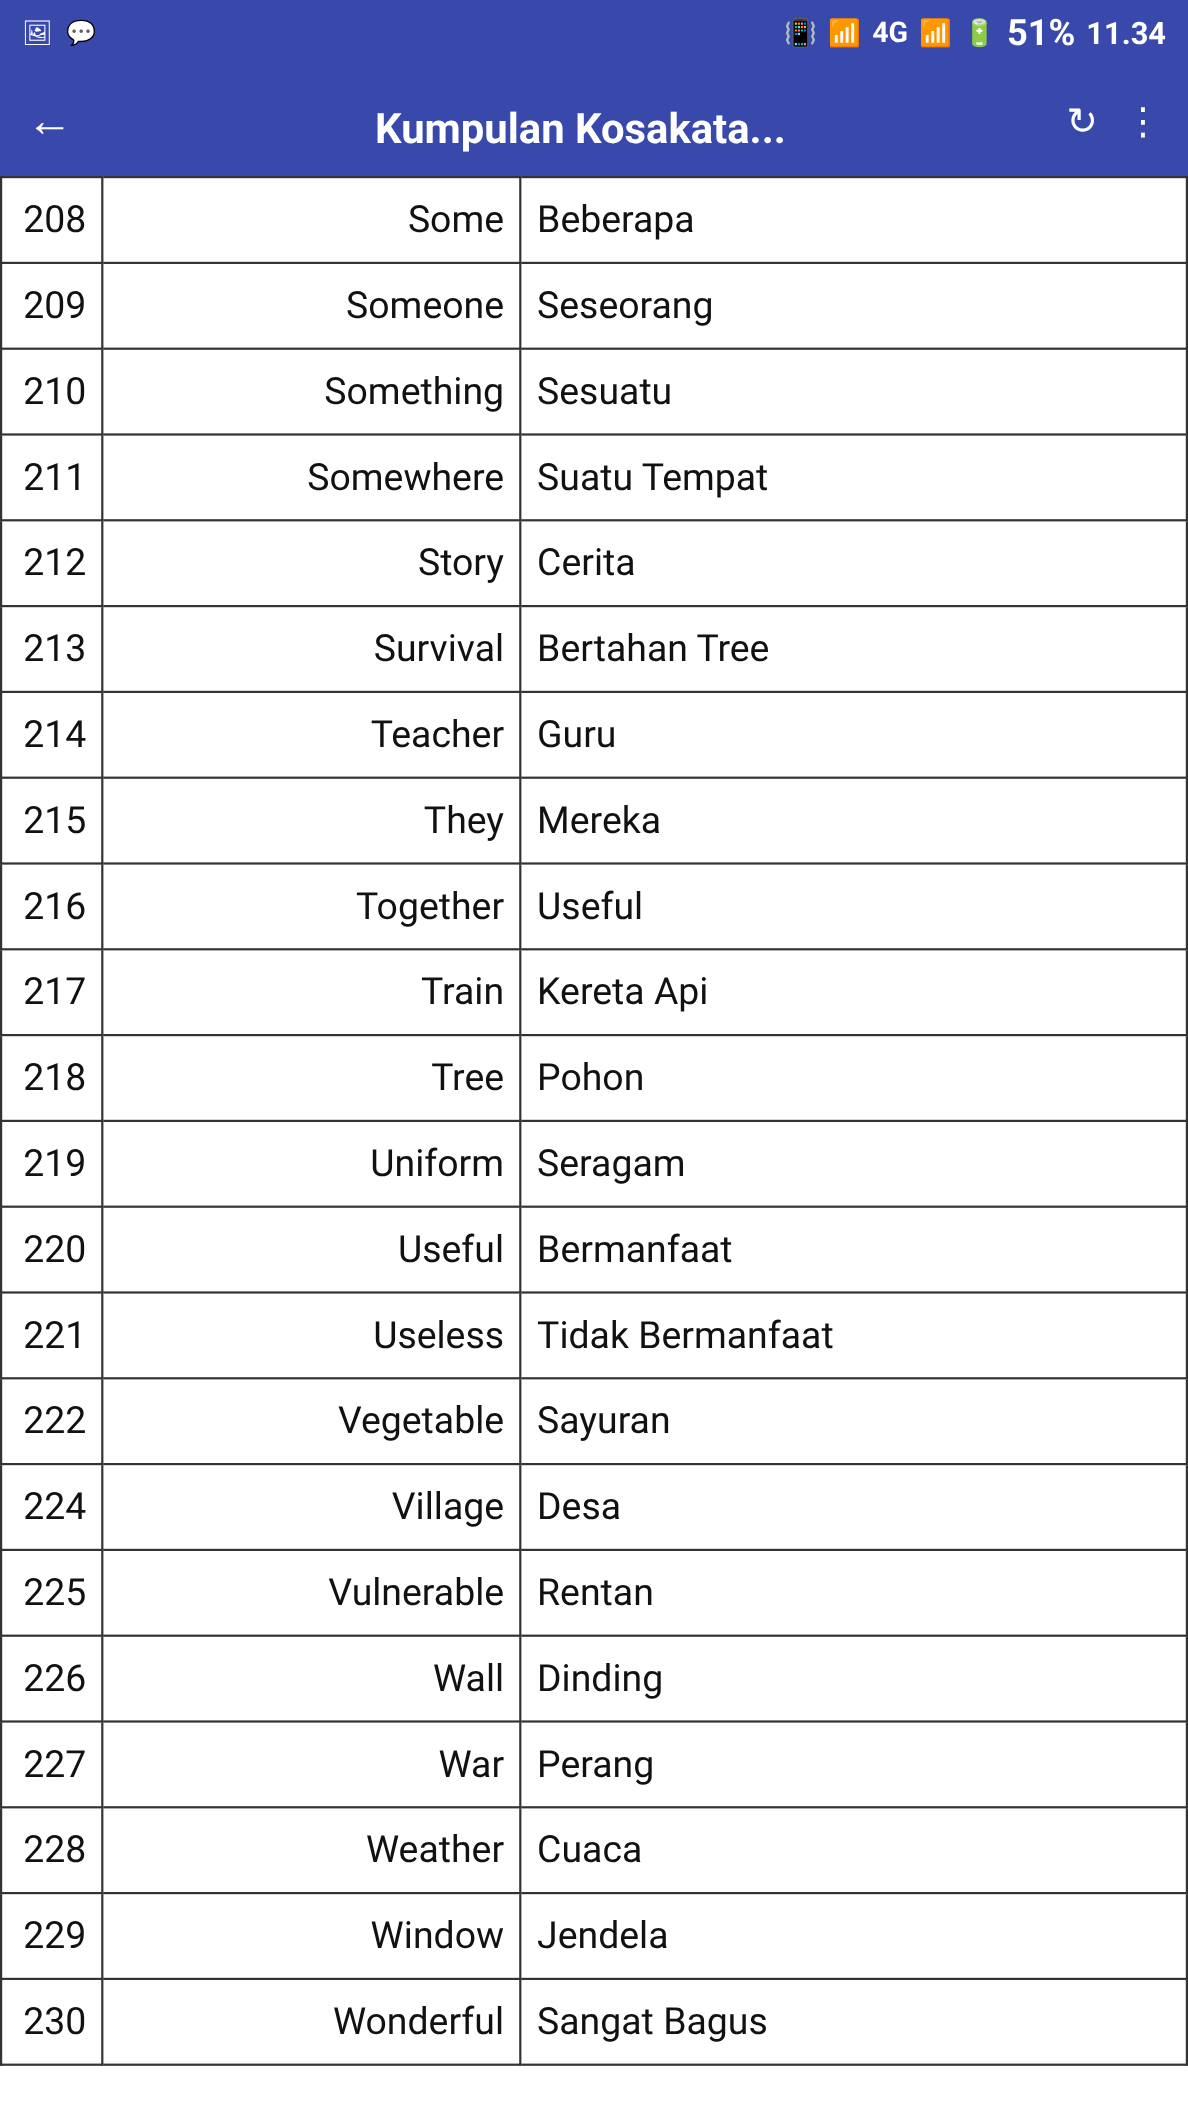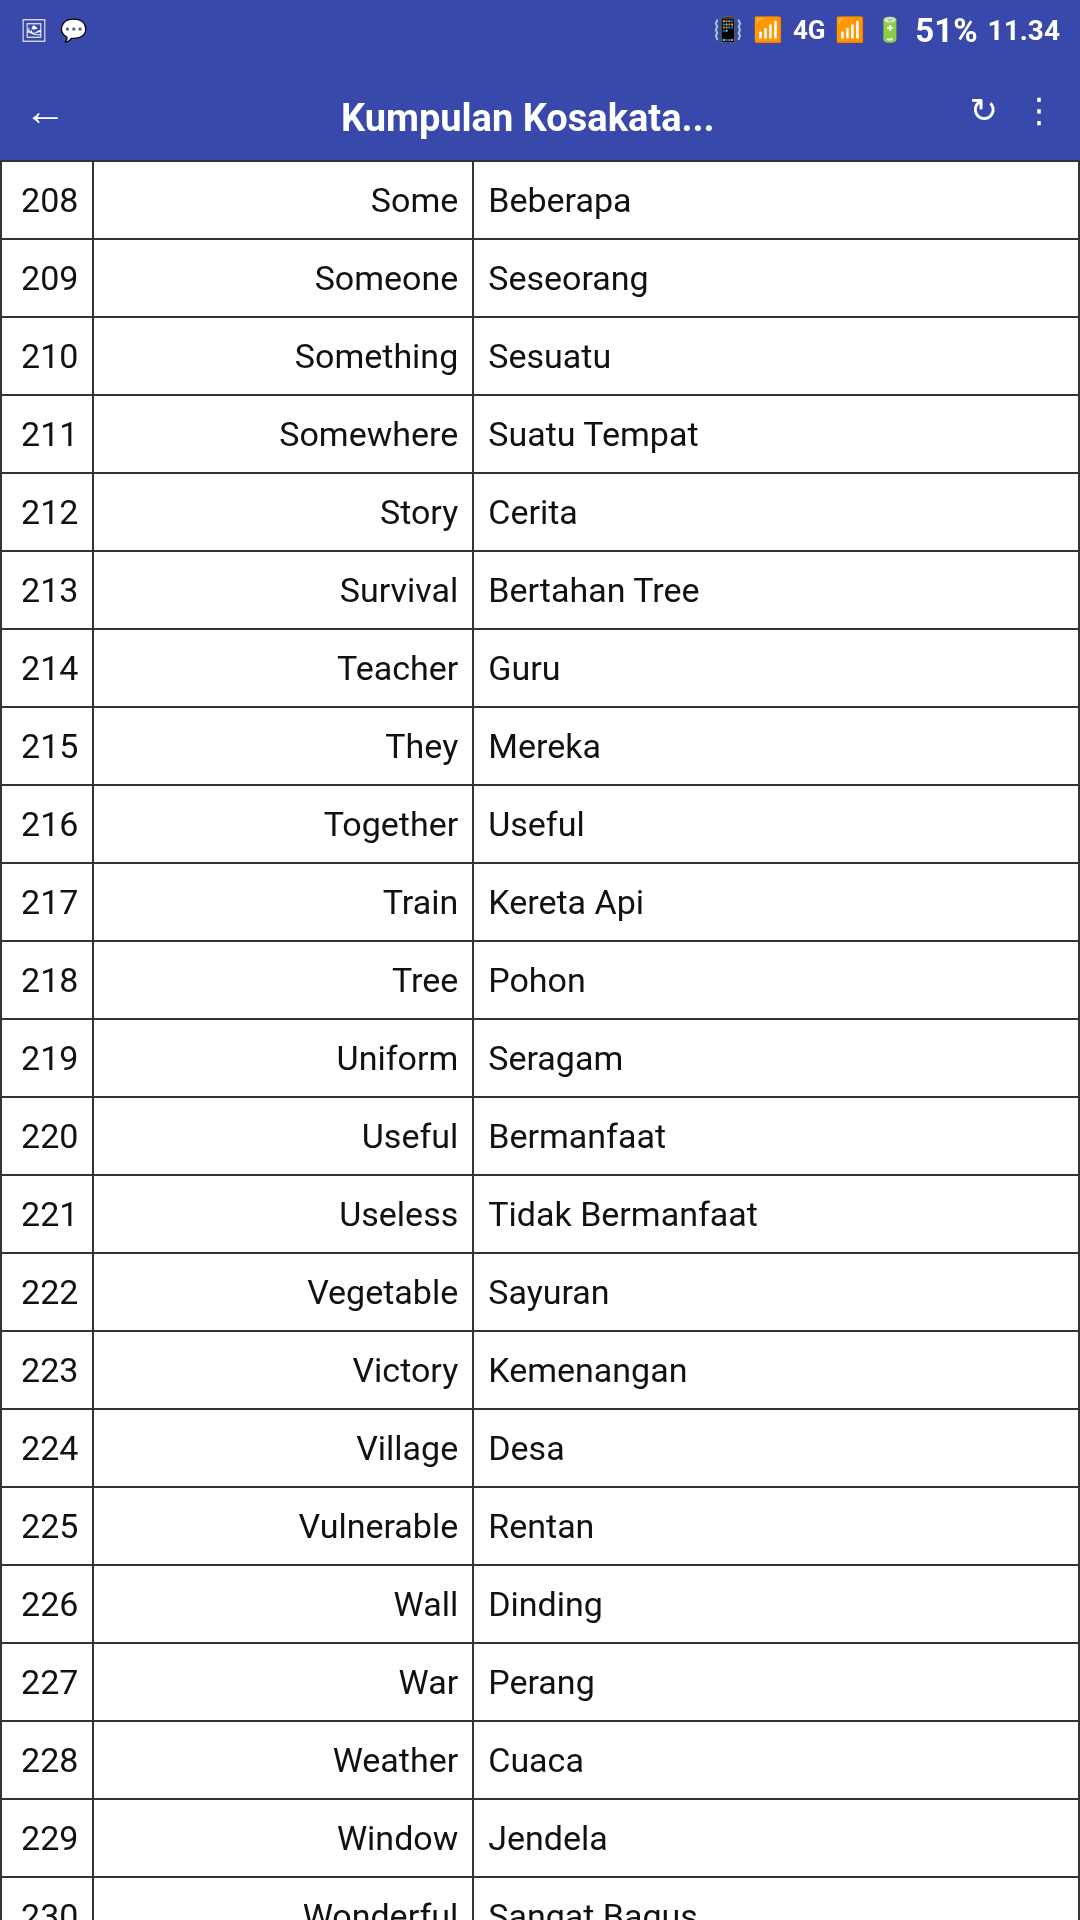--- a/index.html
+++ b/index.html
@@ -154,25 +154,20 @@
       <td class="col-num">221</td>
       <td class="col-en">Useless</td>
       <td class="col-id">Tidak Bermanfaat</td>
     </tr>
       <tr>
       <td class="col-num">222</td>
       <td class="col-en">Vegetable</td>
       <td class="col-id">Sayuran</td>
     </tr>
       <tr>
-      <td class="col-num">223</td>
-      <td class="col-en">Victory</td>
-      <td class="col-id">Kemenangan</td>
-    </tr>
-      <tr>
       <td class="col-num">224</td>
       <td class="col-en">Village</td>
       <td class="col-id">Desa</td>
     </tr>
       <tr>
       <td class="col-num">225</td>
       <td class="col-en">Vulnerable</td>
       <td class="col-id">Rentan</td>
     </tr>
       <tr>

